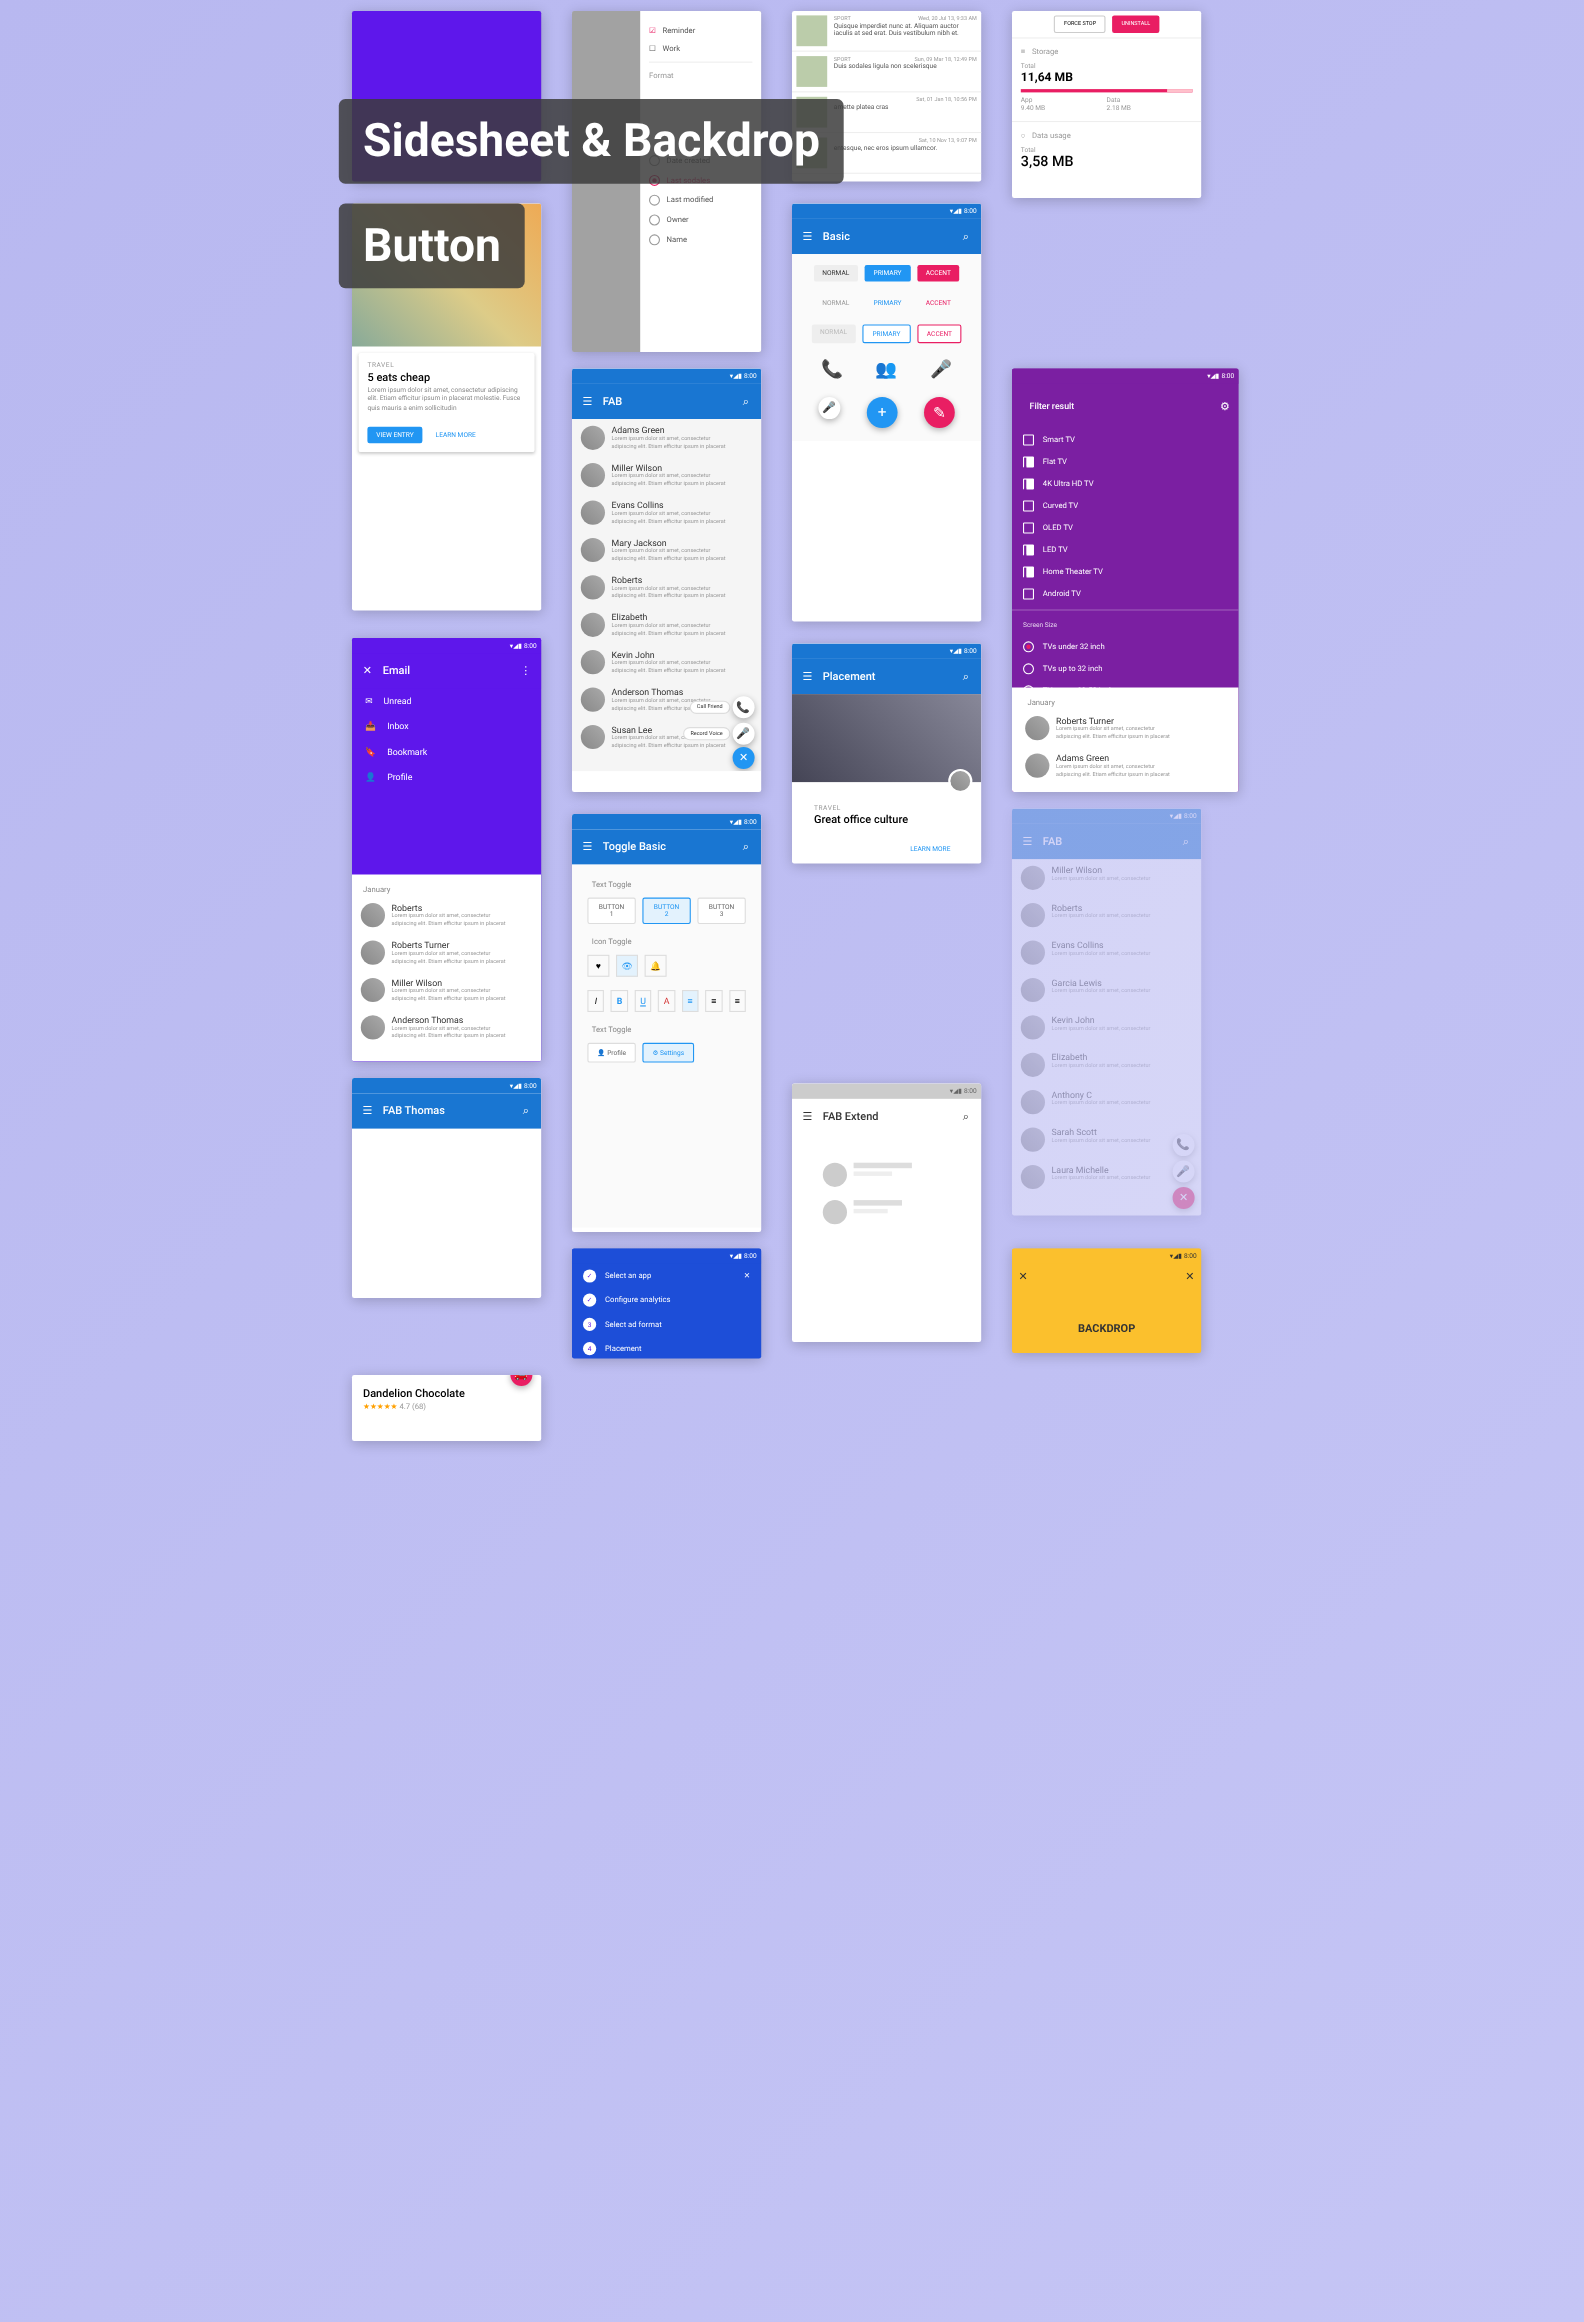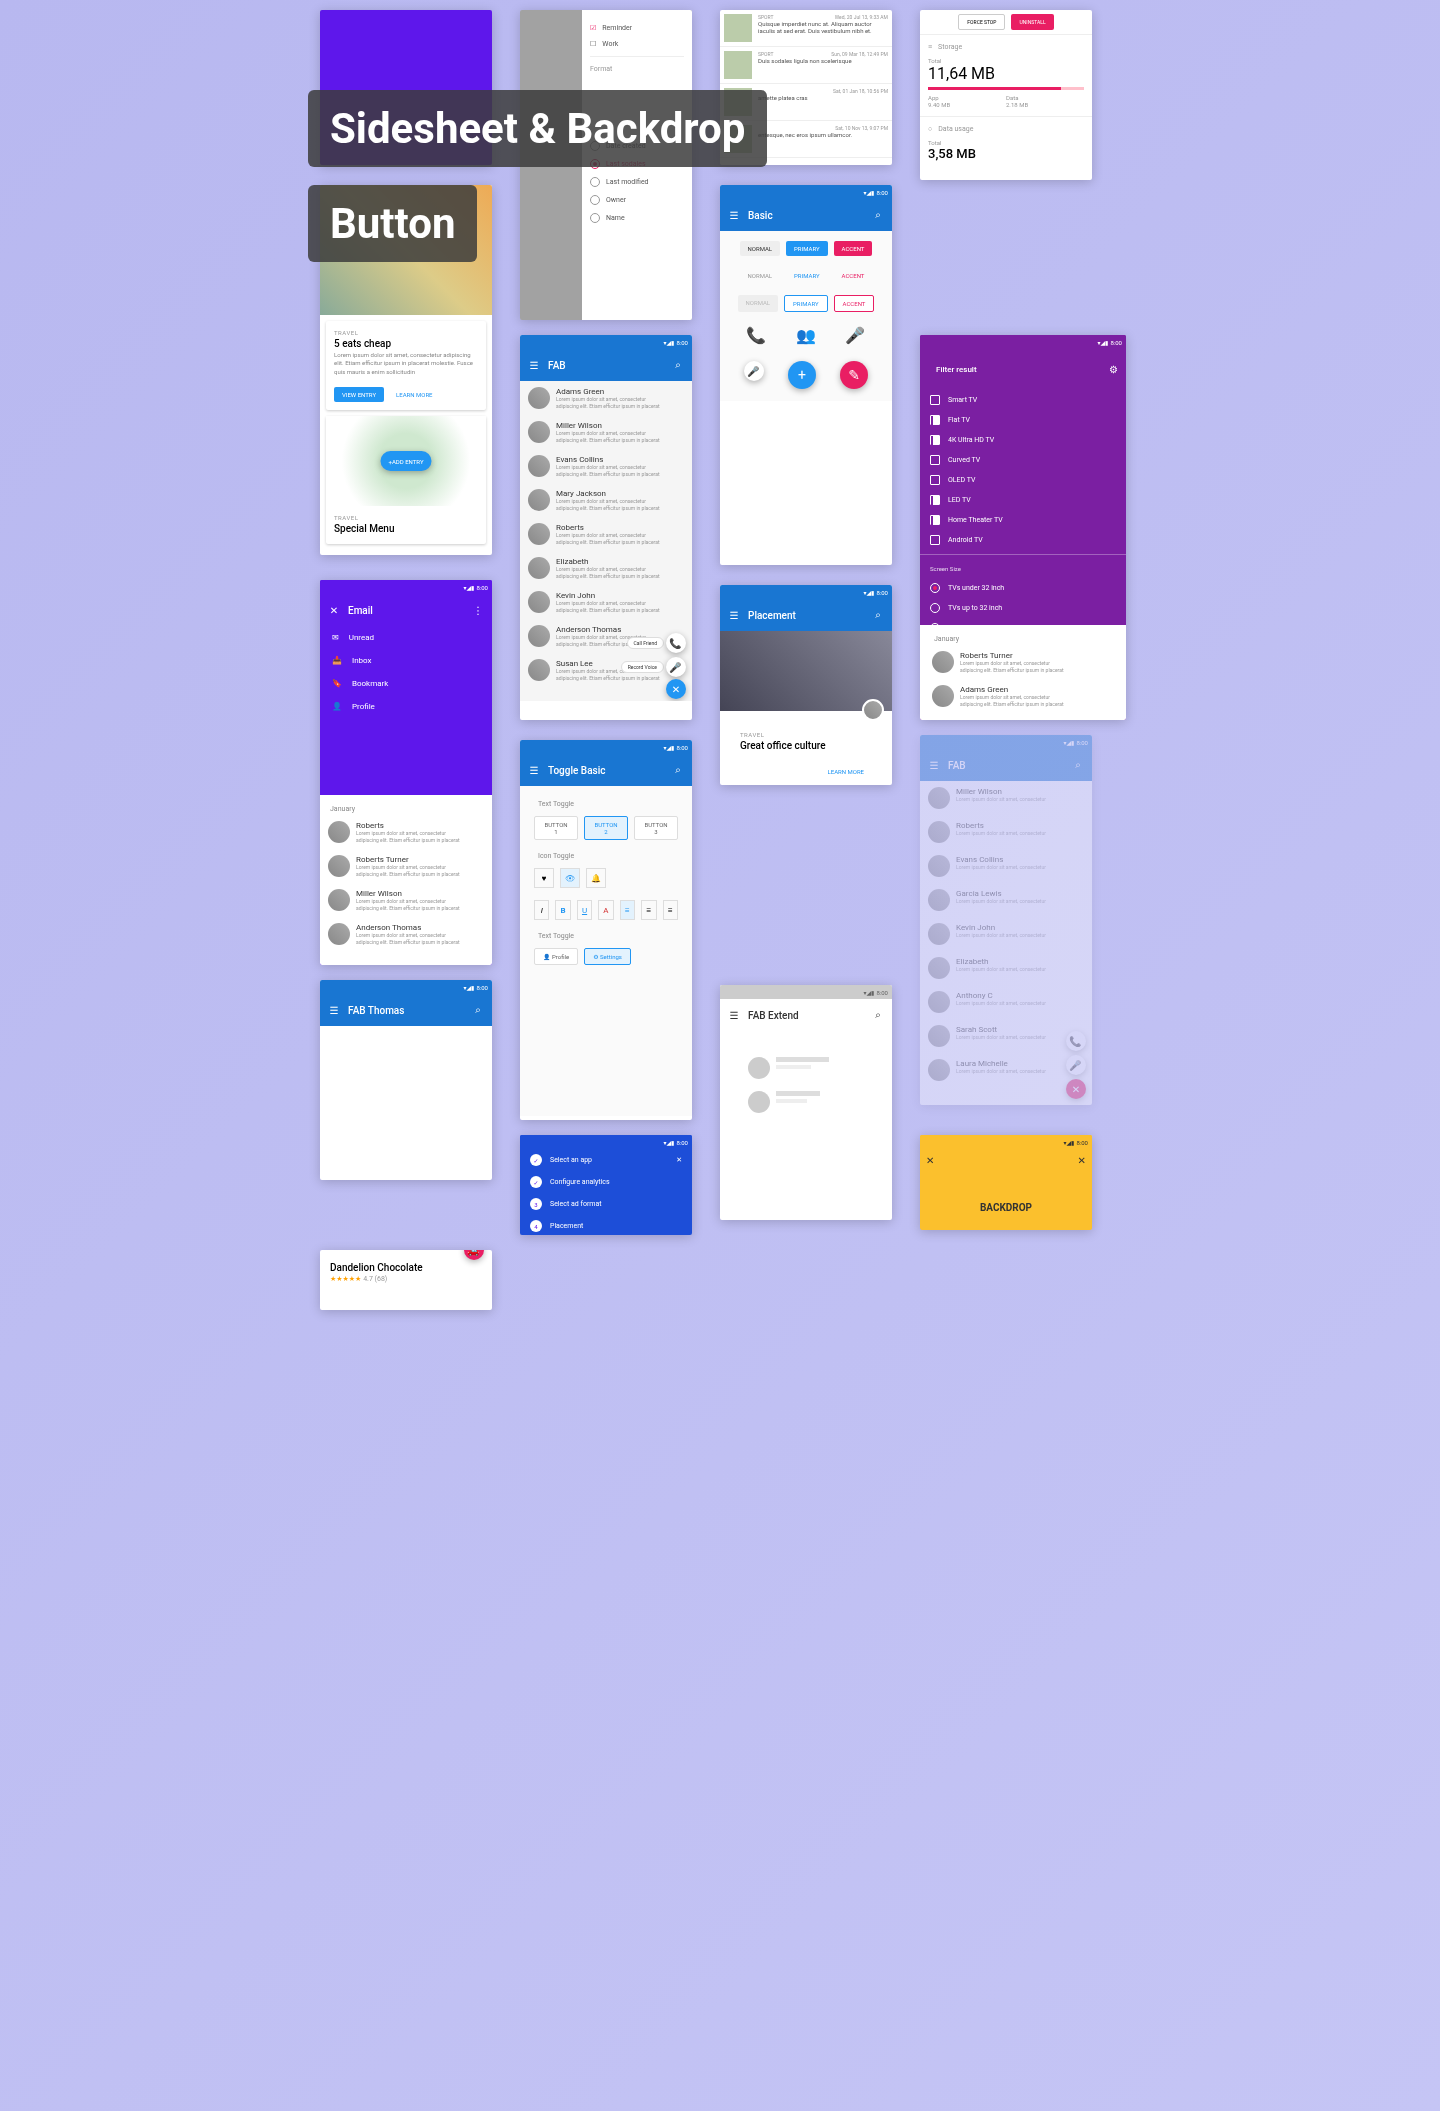--- a/index.html
+++ b/index.html
@@ -112,28 +112,20 @@
     <div class="hero-img"></div>
     <div class="card">
       <div class="tag">TRAVEL</div>
       <div class="card-title">5 eats cheap</div>
       <div class="card-text">Lorem ipsum dolor sit amet, consectetur adipiscing elit. Etiam efficitur ipsum in placerat molestie. Fusce quis mauris a enim sollicitudin</div>
       <div style="margin-top:6px">
         <button class="btn btn-primary">VIEW ENTRY</button>
         <button class="btn btn-flat">LEARN MORE</button>
       </div>
     </div>
-    <div class="card" style="position:relative;padding:0">
-      <div style="height:90px;background:radial-gradient(circle,#cfe8cf 30%,#fff 70%);display:flex;align-items:center;justify-content:center"></div>
-      <div class="fab fab-blue fab-sm" style="position:absolute;top:35px;left:50%;transform:translateX(-50%);width:auto;padding:0 8px;font-size:6px;border-radius:10px">+ <span>ADD ENTRY</span></div>
-      <div style="padding:8px">
-        <div class="tag">TRAVEL</div>
-        <div class="card-title">Special Menu</div>
-      </div>
-    </div>
   </div>
 
   <div class="screen s2" style="background:#e8e8e8">
     <div class="overlay"></div>
     <div class="side-panel">
       <div class="chk-item">
           <span style="color:#e91e63">☑</span> 
           <span>Reminder</span>
         </div>
       <div class="chk-item">
@@ -505,21 +497,21 @@
     <div style="display:flex;gap:6px;padding:4px;justify-content:center">
       <button class="btn" style="border:1px solid #ccc;background:#fff;font-size:5px">FORCE STOP</button>
       <button class="btn btn-accent" style="font-size:5px">UNINSTALL</button>
     </div>
     <div style="padding:8px;border-top:1px solid #eee">
       <div style="display:flex;align-items:center;gap:6px;font-size:7px;color:#999">
           <span>≡</span> 
           <span>Storage</span>
         </div>
       <div style="font-size:6px;color:#999;margin-top:6px">Total</div>
-      <div style="font-size:16px;font-weight:400">11,64 MB</div>
+      <div style="font-size:11px;font-weight:700">11,64 MB</div>
       <div class="progress" style="margin:4px 0"></div>
       <div style="display:flex;font-size:6px;color:#999">
         <div style="flex:1">
             <div>App</div>
             <div>9.40 MB</div>
           </div>
         <div style="flex:1">
             <div>Data</div>
             <div>2.18 MB</div>
           </div>

